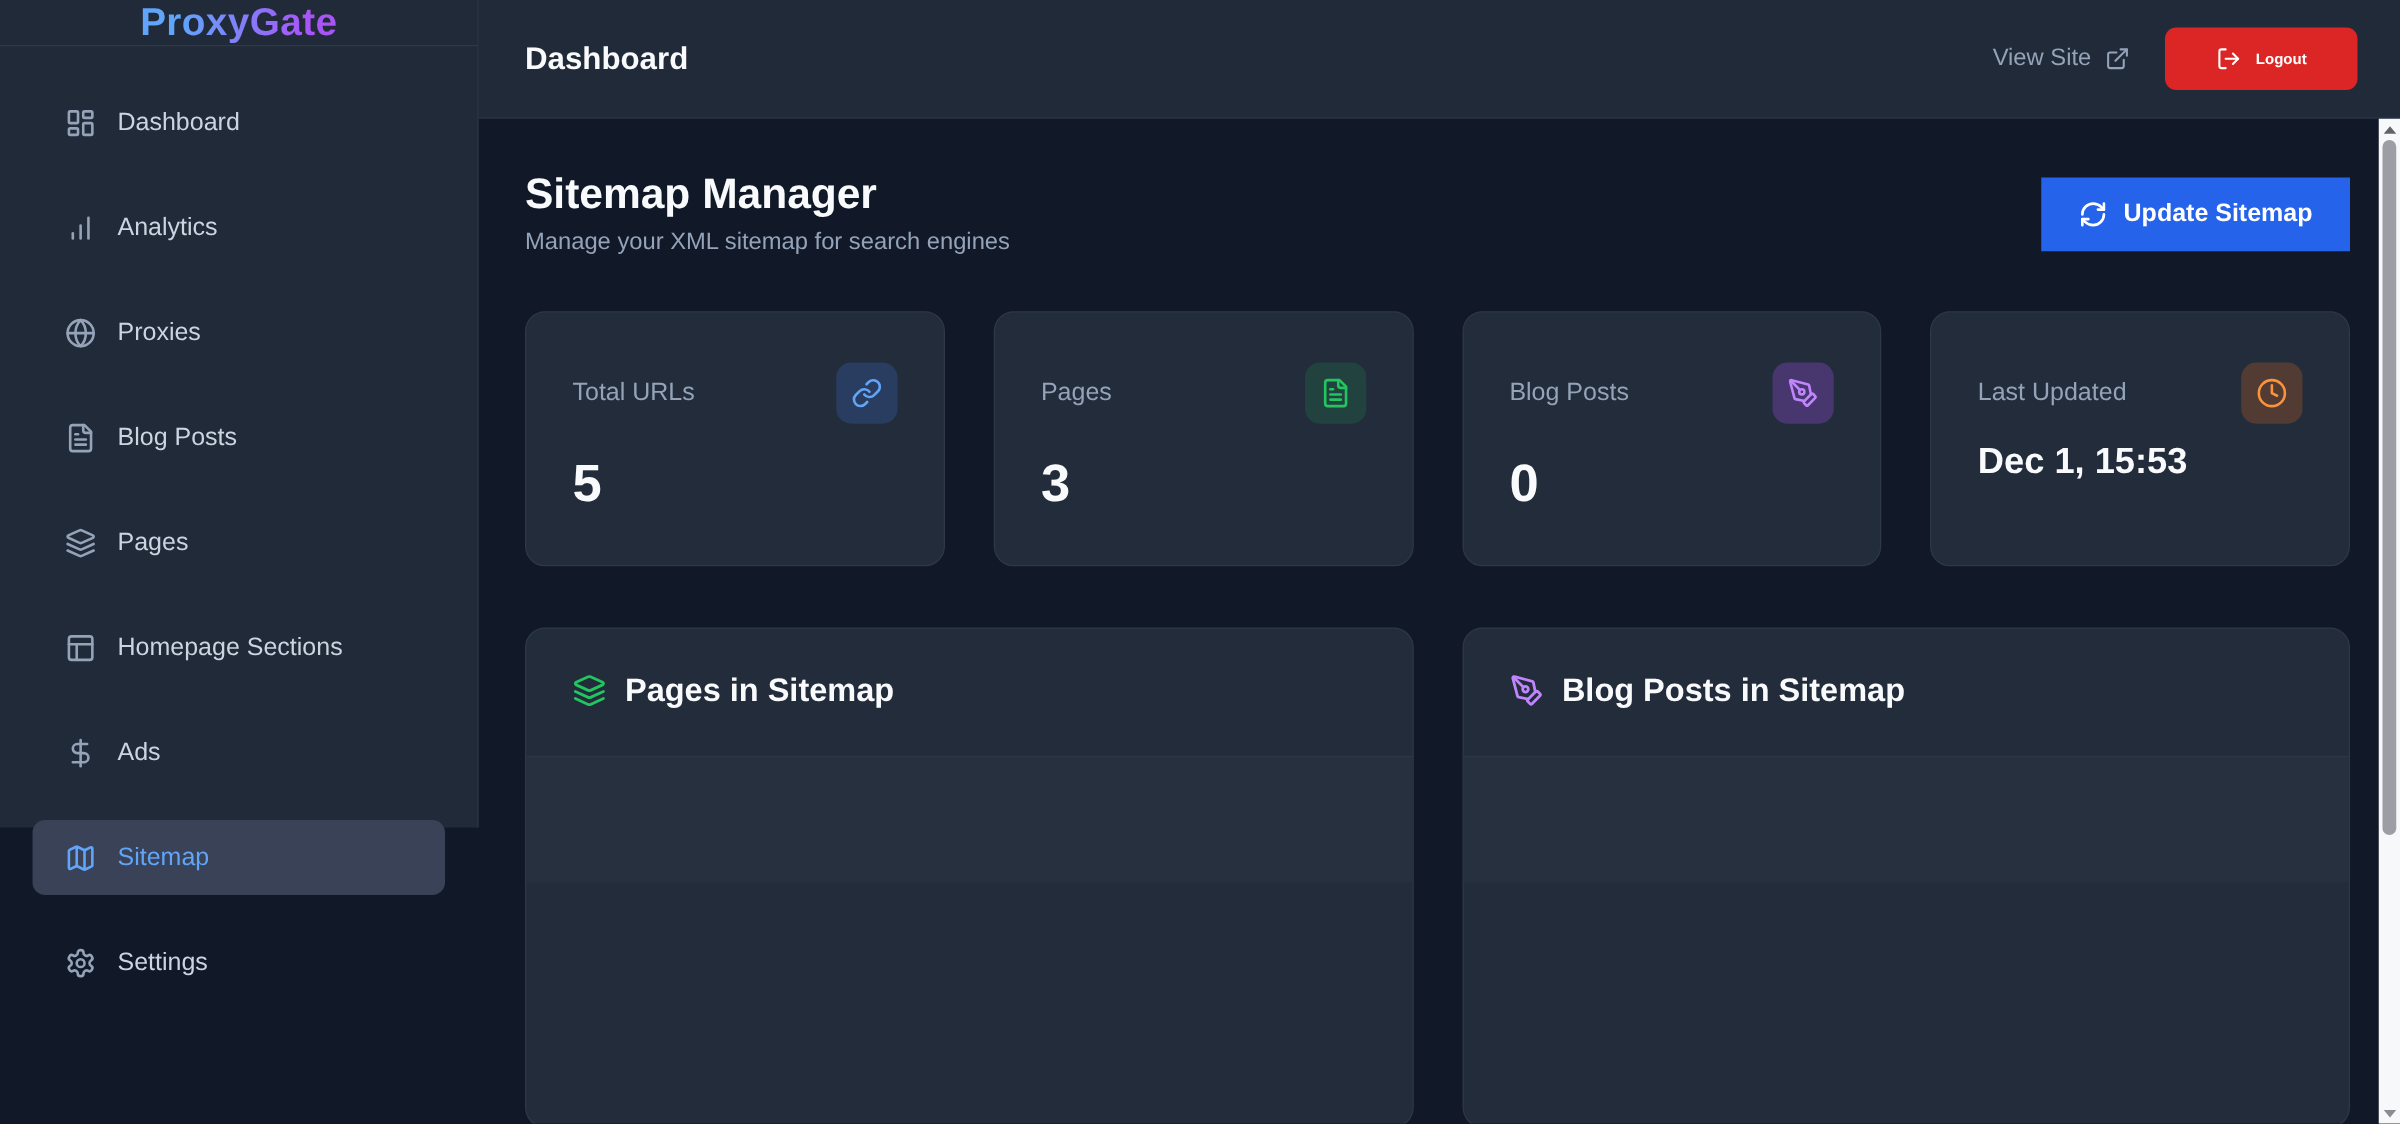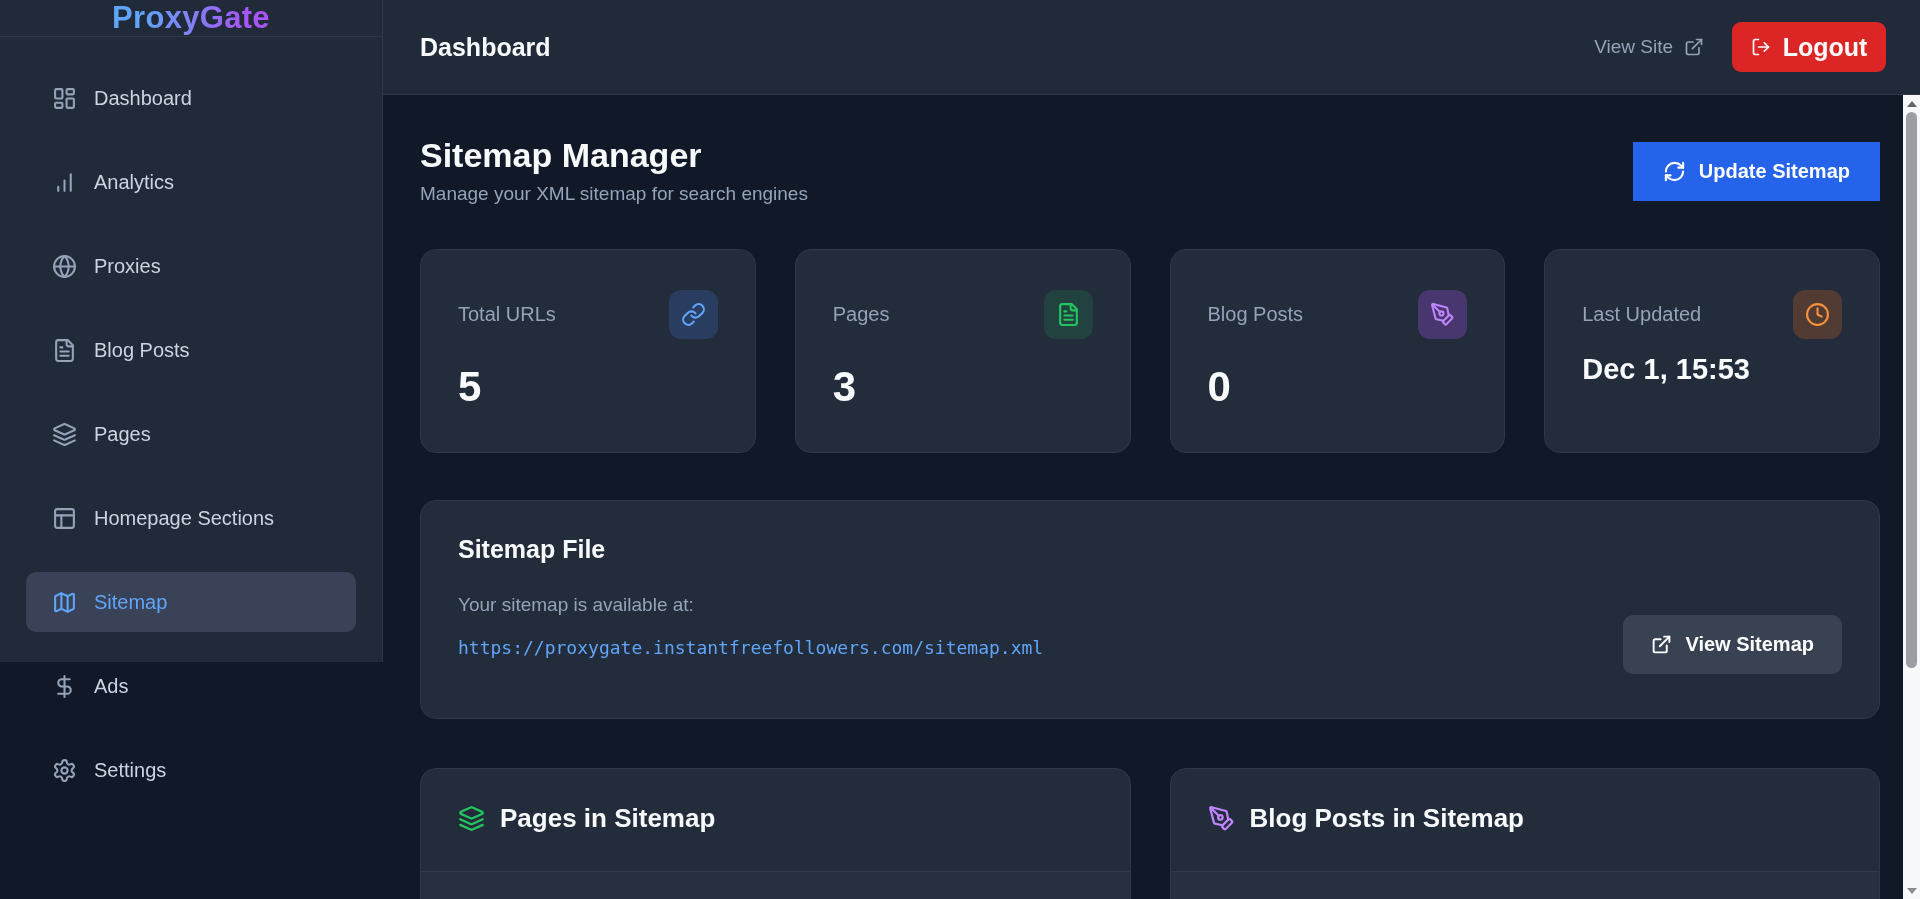--- a/index.html
+++ b/index.html
@@ -45,21 +45,21 @@
     display:flex; align-items:center; padding:0 34px 0 37px;
   }
   .topbar-title { font-size:25px; font-weight:bold; color:#f8fafc; }
   .topbar-right { margin-left:auto; display:flex; align-items:center; gap:28px; }
   .view-site {
     display:flex; align-items:center; gap:11px; color:#94a3b8; font-size:19px; cursor:pointer;
   }
   .view-site .icn { width:20px; height:20px; display:flex; }
   .logout-btn {
     width:154px; height:50px; background:#dc2626; border:none; border-radius:9px;
-    color:#fff; font-size:25px; font-weight:bold; font-family:inherit;
+    color:#fff; font-size:12px; font-weight:bold; font-family:inherit;
     display:flex; align-items:center; justify-content:center; gap:12px; cursor:pointer;
   }
   .logout-btn .icn { width:20px; height:20px; display:flex; }
 
   
   .main {
     flex:1; background:#111928; overflow:hidden; position:relative;
     padding:40px 40px 0 37px;
   }
   .pagehead { display:flex; align-items:flex-start; justify-content:space-between; }
@@ -215,38 +215,38 @@
       <div class="nav-item">
         <span class="icn">
           <svg viewBox="0 0 24 24" fill="none" stroke="currentColor" stroke-width="2" stroke-linecap="round" stroke-linejoin="round">
               <rect width="18" height="18" x="3" y="3" rx="2"></rect>
               <path d="M3 9h18"></path>
               <path d="M9 21V9"></path>
             </svg>
         </span>
         <span>Homepage Sections</span>
       </div>
+      <div class="nav-item">
+        <span class="icn">
+          <svg viewBox="0 0 24 24" fill="none" stroke="currentColor" stroke-width="2" stroke-linecap="round" stroke-linejoin="round">
+              <line x1="12" x2="12" y1="2" y2="22"></line>
+              <path d="M17 5H9.5a3.5 3.5 0 0 0 0 7h5a3.5 3.5 0 0 1 0 7H6"></path>
+            </svg>
+        </span>
+        <span>Ads</span>
+      </div>
       <div class="nav-item active">
         <span class="icn">
           <svg viewBox="0 0 24 24" fill="none" stroke="currentColor" stroke-width="2" stroke-linecap="round" stroke-linejoin="round">
               <path d="M14.106 5.553a2 2 0 0 0 1.788 0l3.659-1.83A1 1 0 0 1 21 4.619v12.764a1 1 0 0 1-.553.894l-4.553 2.277a2 2 0 0 1-1.788 0l-4.212-2.106a2 2 0 0 0-1.788 0l-3.659 1.83A1 1 0 0 1 3 19.381V6.618a1 1 0 0 1 .553-.894l4.553-2.277a2 2 0 0 1 1.788 0z"></path>
               <path d="M15 5.764v15"></path>
               <path d="M9 3.236v15"></path>
             </svg>
         </span>
         <span>Sitemap</span>
-      </div>
-      <div class="nav-item">
-        <span class="icn">
-          <svg viewBox="0 0 24 24" fill="none" stroke="currentColor" stroke-width="2" stroke-linecap="round" stroke-linejoin="round">
-              <line x1="12" x2="12" y1="2" y2="22"></line>
-              <path d="M17 5H9.5a3.5 3.5 0 0 0 0 7h5a3.5 3.5 0 0 1 0 7H6"></path>
-            </svg>
-        </span>
-        <span>Ads</span>
       </div>
       <div class="nav-item">
         <span class="icn">
           <svg viewBox="0 0 24 24" fill="none" stroke="currentColor" stroke-width="2" stroke-linecap="round" stroke-linejoin="round">
               <path d="M12.22 2h-.44a2 2 0 0 0-2 2v.18a2 2 0 0 1-1 1.73l-.43.25a2 2 0 0 1-2 0l-.15-.08a2 2 0 0 0-2.73.73l-.22.38a2 2 0 0 0 .73 2.73l.15.1a2 2 0 0 1 1 1.72v.51a2 2 0 0 1-1 1.74l-.15.09a2 2 0 0 0-.73 2.73l.22.38a2 2 0 0 0 2.73.73l.15-.08a2 2 0 0 1 2 0l.43.25a2 2 0 0 1 1 1.73V20a2 2 0 0 0 2 2h.44a2 2 0 0 0 2-2v-.18a2 2 0 0 1 1-1.73l.43-.25a2 2 0 0 1 2 0l.15.08a2 2 0 0 0 2.73-.73l.22-.39a2 2 0 0 0-.73-2.73l-.15-.08a2 2 0 0 1-1-1.74v-.5a2 2 0 0 1 1-1.74l.15-.09a2 2 0 0 0 .73-2.73l-.22-.38a2 2 0 0 0-2.73-.73l-.15.08a2 2 0 0 1-2 0l-.43-.25a2 2 0 0 1-1-1.73V4a2 2 0 0 0-2-2z"></path>
               <circle cx="12" cy="12" r="3"></circle>
             </svg>
         </span>
         <span>Settings</span>
       </div>
@@ -358,35 +358,20 @@
                     <circle cx="12" cy="12" r="10"></circle>
                     <polyline points="12 6 12 12 16 14"></polyline>
                   </svg>
                 </span>
             </span>
           </div>
           <div class="stat-value small">Dec 1, 15:53</div>
         </div>
       </div>
 
-      <div class="file-card">
-        <h2 class="card-title">Sitemap File</h2>
-        <div class="file-desc">Your sitemap is available at:</div>
-        <div class="file-url">https://proxygate.instantfreefollowers.com/sitemap.xml</div>
-        <button class="secondary-btn">
-          <span class="icn">
-            <svg viewBox="0 0 24 24" fill="none" stroke="currentColor" stroke-width="2.2" stroke-linecap="round" stroke-linejoin="round">
-                <path d="M15 3h6v6"></path>
-                <path d="M10 14 21 3"></path>
-                <path d="M18 13v6a2 2 0 0 1-2 2H5a2 2 0 0 1-2-2V8a2 2 0 0 1 2-2h6"></path>
-              </svg>
-          </span>
-          <span>View Sitemap</span>
-        </button>
-      </div>
 
       <div class="sections">
         <div class="section-card">
           <div class="section-head">
             <span class="icn green-ic">
               <svg viewBox="0 0 24 24" fill="none" stroke="currentColor" stroke-width="2" stroke-linecap="round" stroke-linejoin="round">
                   <path d="m12.83 2.18a2 2 0 0 0-1.66 0L2.6 6.08a1 1 0 0 0 0 1.83l8.58 3.91a2 2 0 0 0 1.66 0l8.58-3.9a1 1 0 0 0 0-1.83z"></path>
                   <path d="m22 17.65-9.17 4.16a2 2 0 0 1-1.66 0L2 17.65"></path>
                   <path d="m22 12.65-9.17 4.16a2 2 0 0 1-1.66 0L2 12.65"></path>
                 </svg>

